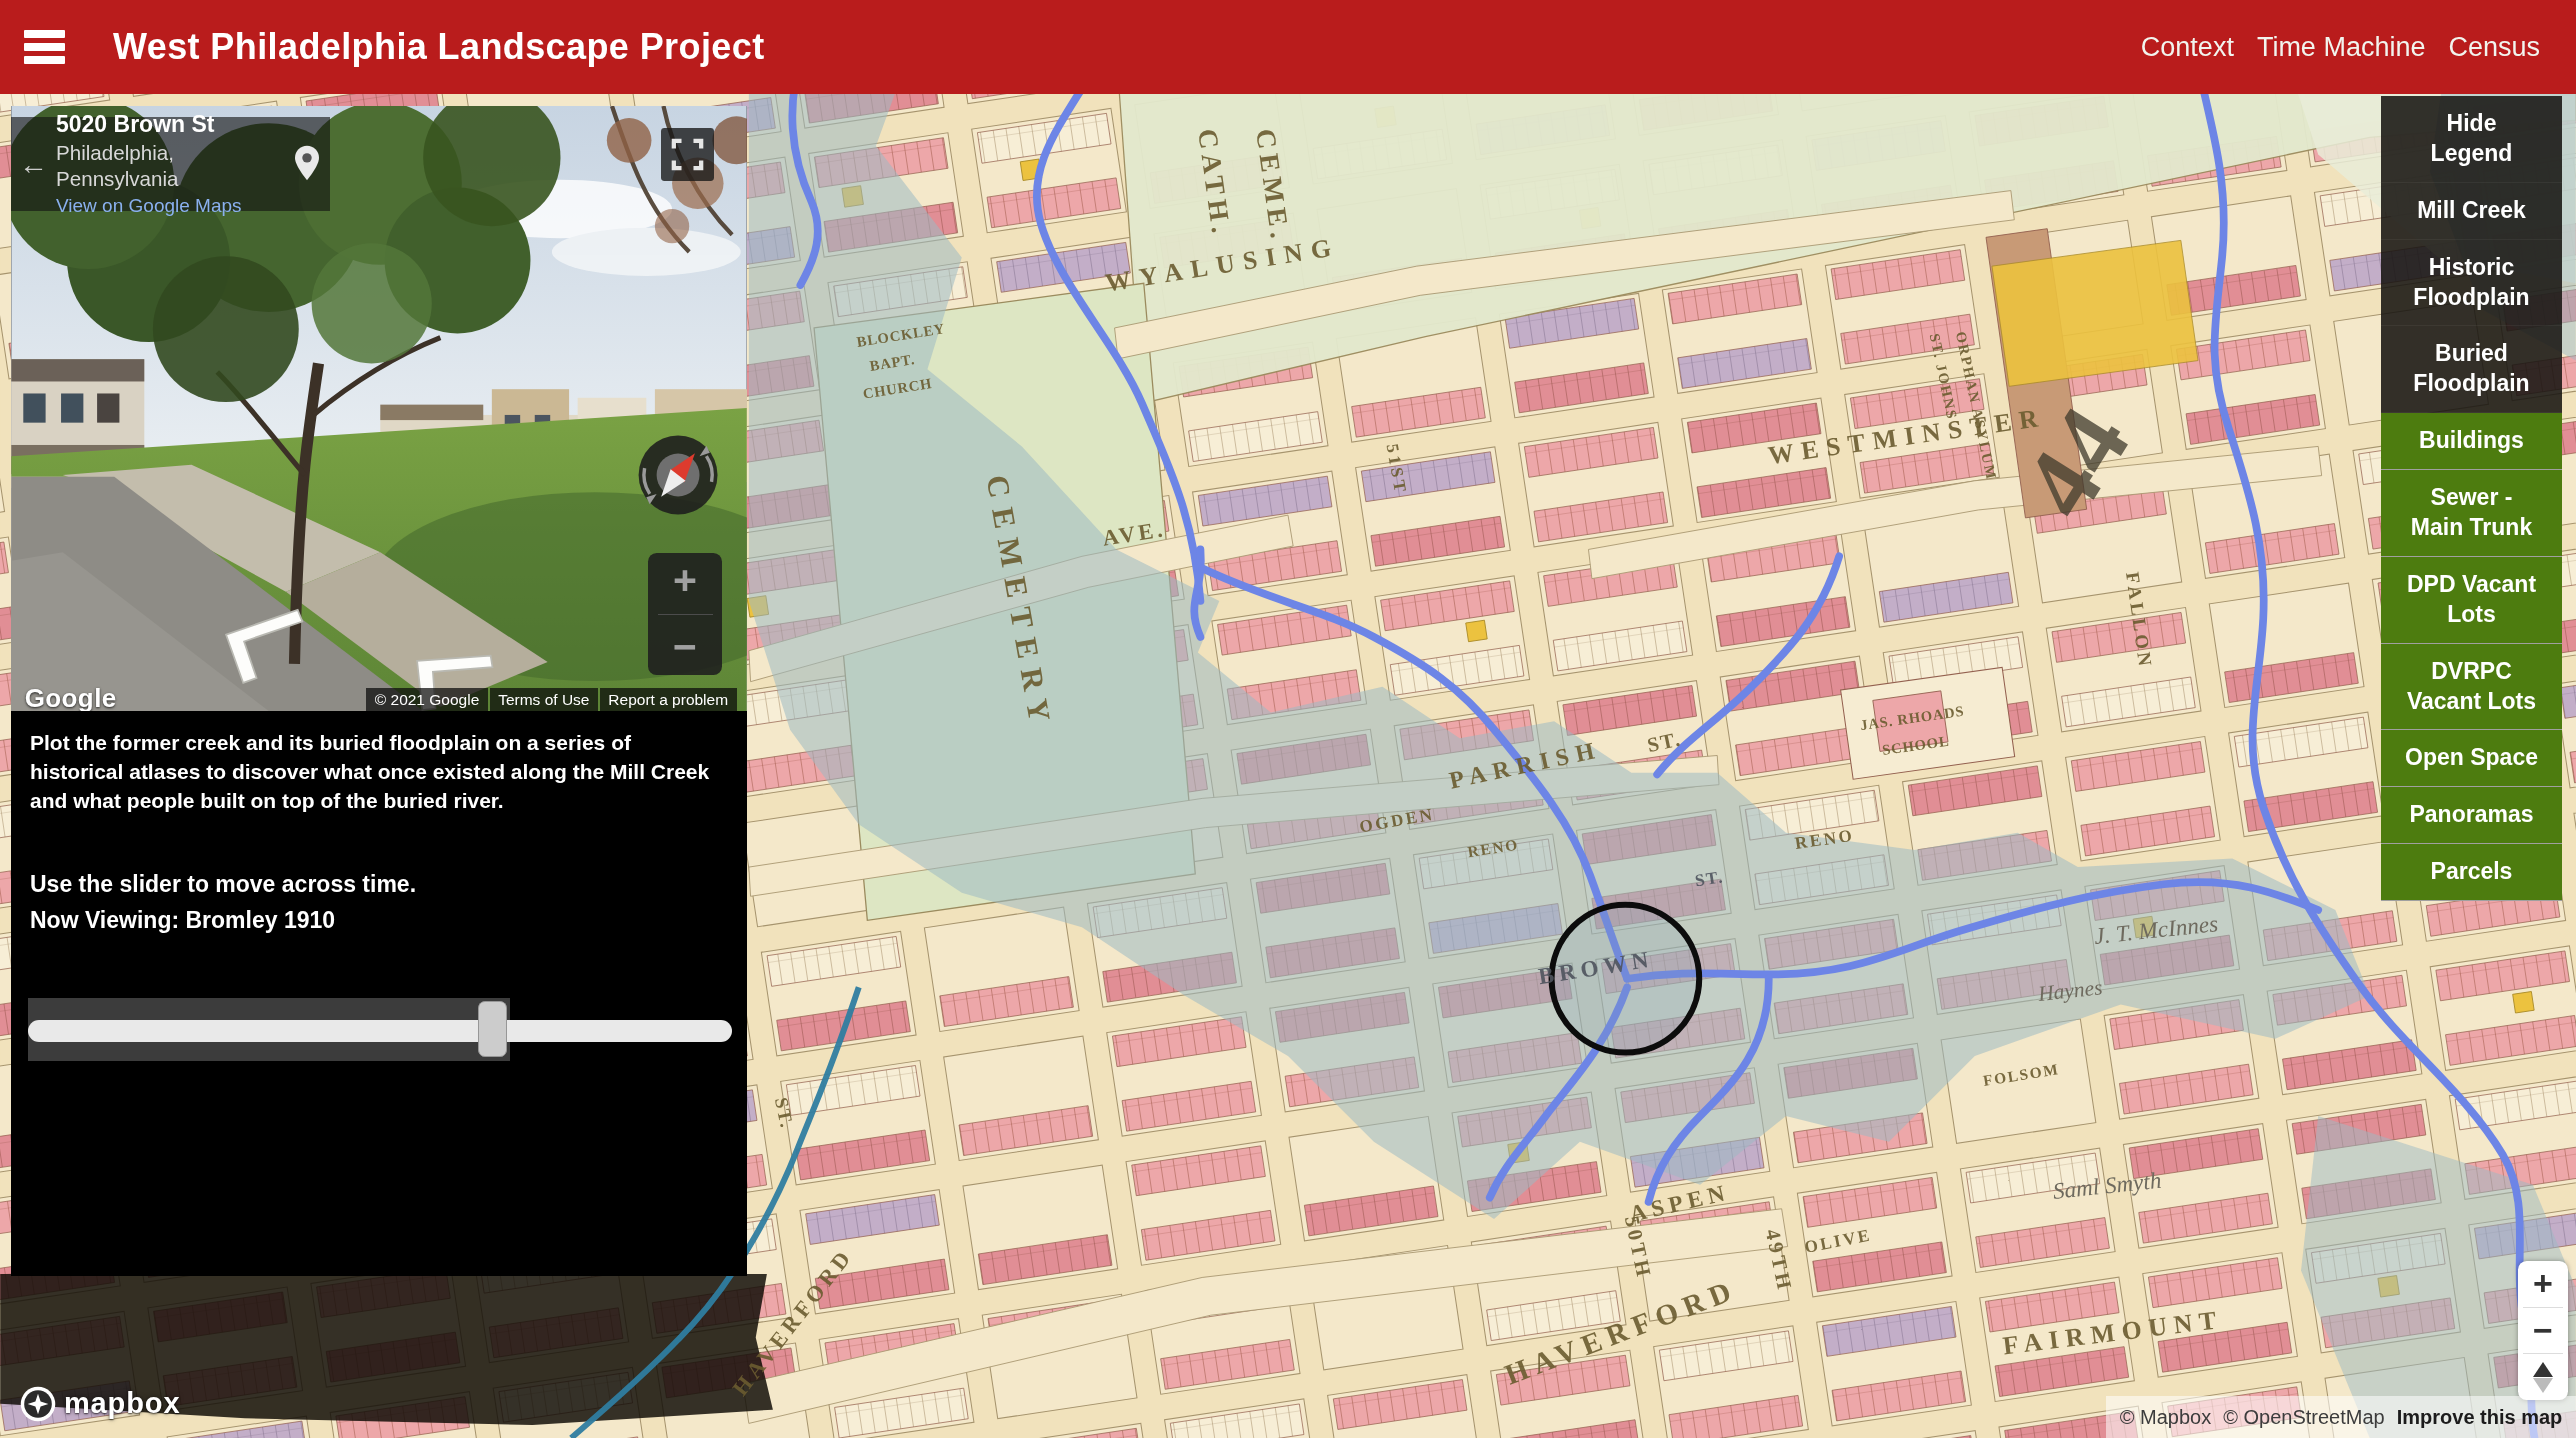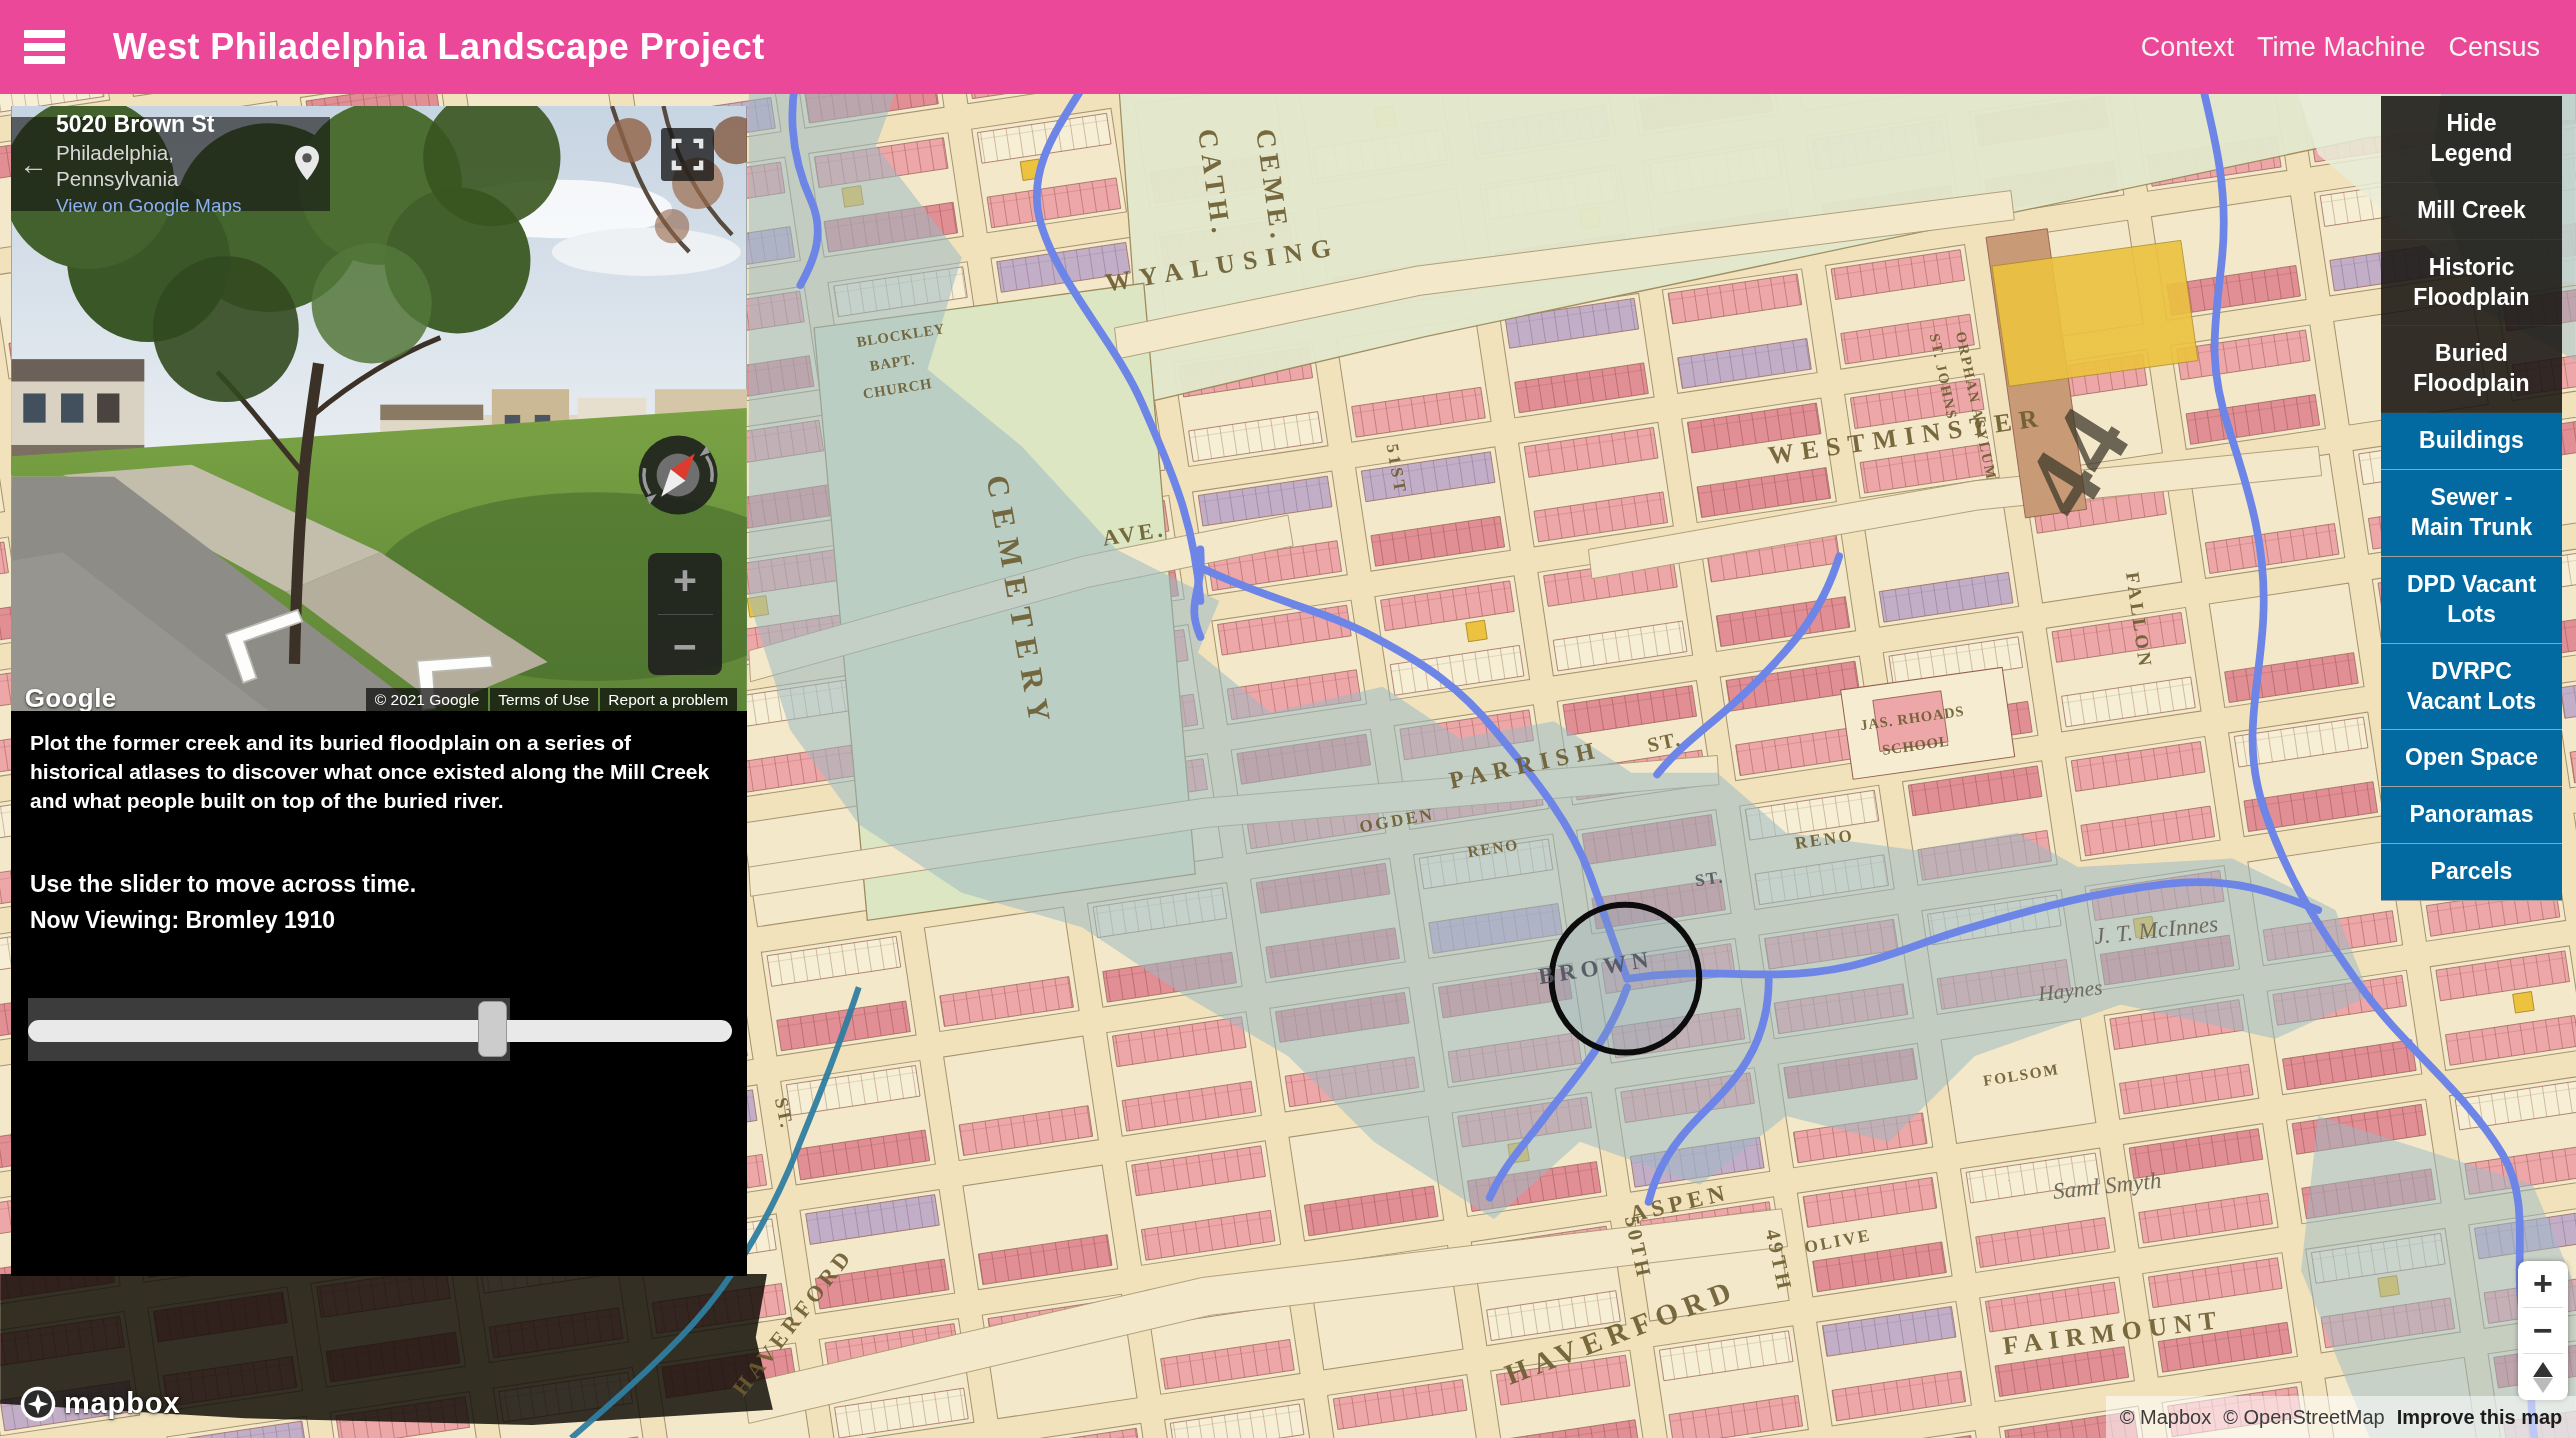--- a/index.html
+++ b/index.html
@@ -3,21 +3,21 @@
 <meta charset="utf-8">
 <style>
   html,body{margin:0;padding:0;width:2576px;height:1438px;overflow:hidden;
     font-family:"Liberation Sans",sans-serif;background:#f1e2bc;}
   #stage{position:relative;width:2576px;height:1438px;overflow:hidden;}
 
   
   #map-canvas{position:absolute;left:0;top:0;width:2576px;height:1438px;}
 
   
-  #header{position:absolute;left:0;top:0;width:2576px;height:94px;background:#ec4899;
+  #header{position:absolute;left:0;top:0;width:2576px;height:94px;background:#b91c1c;
     display:flex;align-items:center;z-index:30;}
   #hamburger{margin-left:24px;width:41px;height:34px;display:flex;flex-direction:column;
     justify-content:space-between;cursor:pointer;}
   #hamburger span{display:block;height:7.7px;background:#fff;border-radius:0.9px;}
   #app-title{color:#fff;font-size:36px;font-weight:600;margin-left:48px;letter-spacing:0.4px;}
   #topnav{margin-left:auto;margin-right:36px;display:flex;gap:23px;}
   #topnav .navlink{color:#f2f4ee;font-size:27px;cursor:pointer;}
 
   
   #sidebar{position:absolute;left:11px;top:106px;width:736px;height:1170px;background:#000;z-index:20;}
@@ -52,21 +52,21 @@
   #slider-darkfill{position:absolute;left:0;top:0;height:63px;background:#3c3c3c;}
   #slider-track{position:absolute;left:0;top:21.5px;width:704px;height:22px;background:#e9e9e9;border-radius:11px;cursor:pointer;}
   #slider-thumb{position:absolute;top:3.4px;width:29px;height:56px;background:#cccccc;
     border:0.9px solid #979797;border-radius:6.9px;box-sizing:border-box;cursor:grab;}
 
   
   #legend{position:absolute;left:2381px;top:96px;width:181px;z-index:25;}
   .lg-item{color:#fff;font-size:23px;font-weight:bold;text-align:center;
     padding:13px 23px;line-height:1.3;cursor:pointer;}
   .lg-item.on{background:rgba(22,20,16,.87);border-bottom:0.9px solid rgba(255,255,255,.05);}
-  .lg-item.off{background:#0369a1;border-bottom:0.9px solid #a0a0a0;}
+  .lg-item.off{background:#4d7c0f;border-bottom:0.9px solid #a0a0a0;}
 
   
   #map-zoomctl{position:absolute;left:2518px;top:1261px;width:50px;height:139px;background:#fff;
     border-radius:8.6px;box-shadow:0 0.9px 5.2px rgba(0,0,0,.35);display:flex;flex-direction:column;z-index:22;}
   #map-zoomctl .mbtn{flex:1;display:flex;align-items:center;justify-content:center;
     font-size:34px;font-weight:bold;color:#333;cursor:pointer;}
   #map-zoomctl .mdiv{height:0.9px;background:#ddd;margin:0 5.2px;}
   #compass-btn{flex:1;display:flex;flex-direction:column;align-items:center;justify-content:center;cursor:pointer;gap:0.9px;}
   #compass-btn .tri-up{width:0;height:0;border-left:10.3px solid transparent;border-right:10.3px solid transparent;border-bottom:15.5px solid #333;}
   #compass-btn .tri-dn{width:0;height:0;border-left:10.3px solid transparent;border-right:10.3px solid transparent;border-top:15.5px solid #bbb;}

